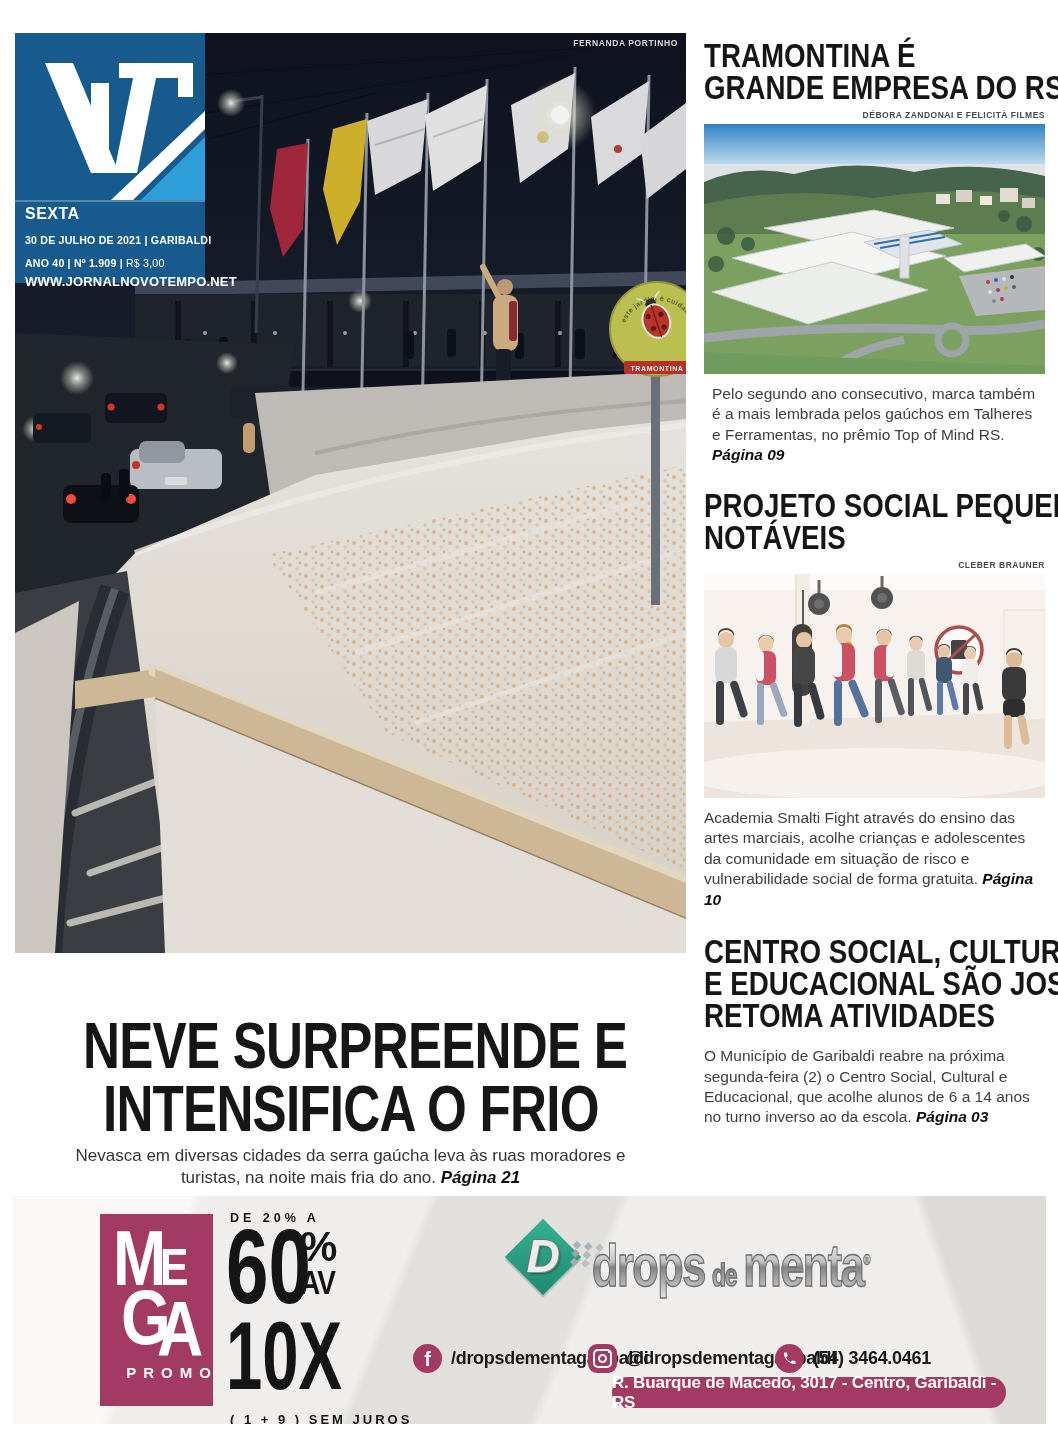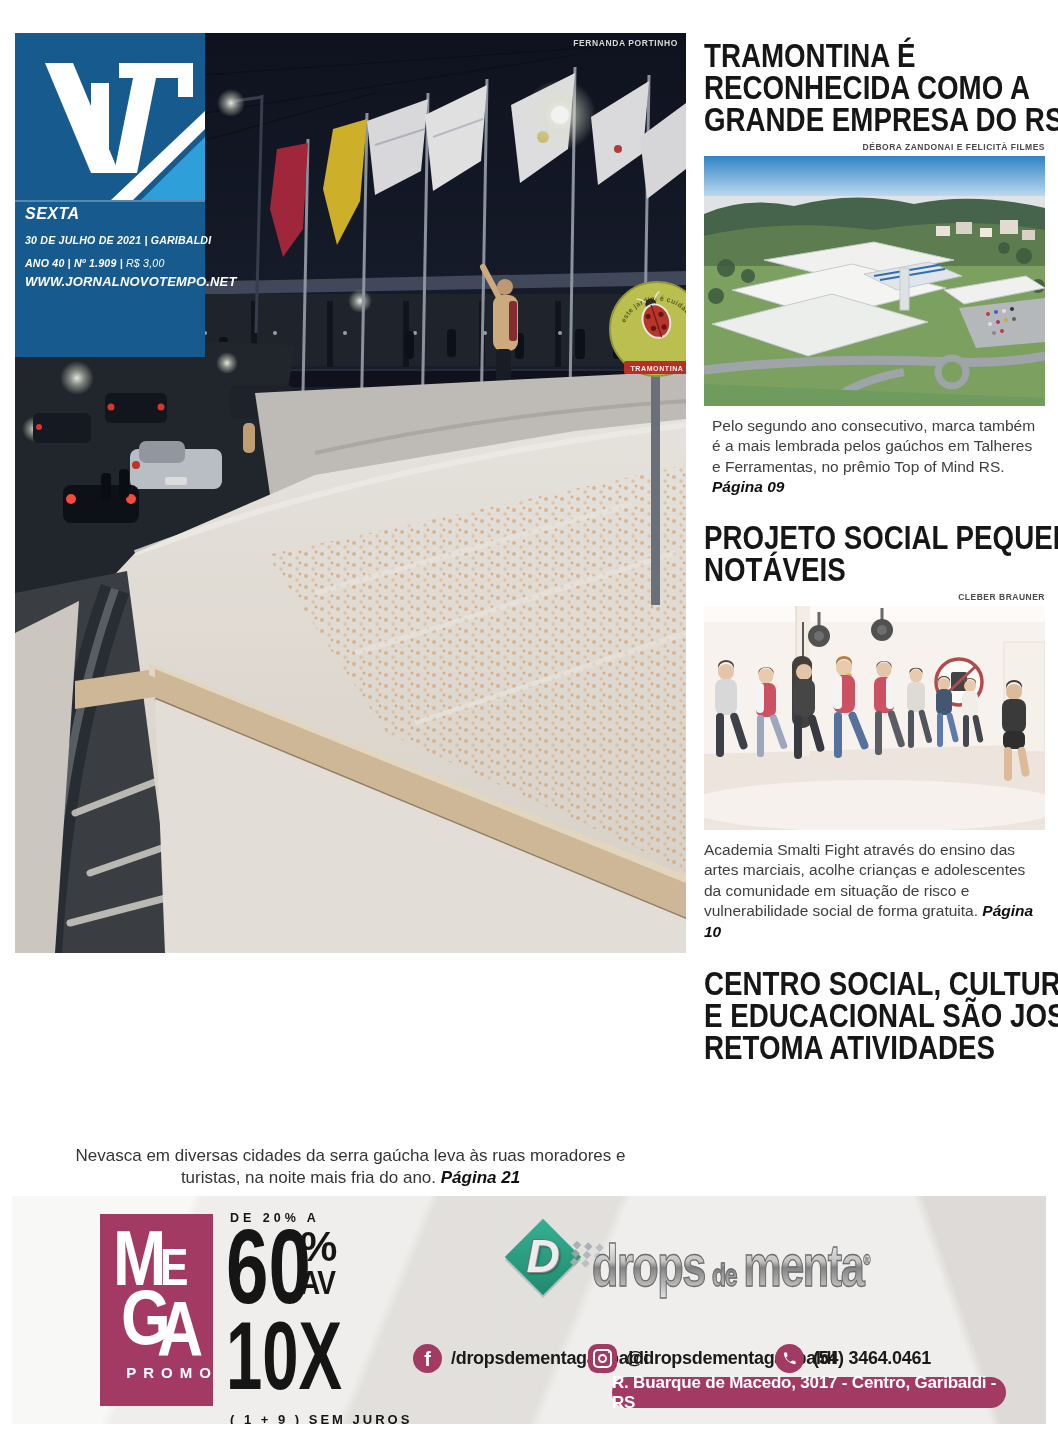--- a/index.html
+++ b/index.html
@@ -1,21 +1,21 @@
 <!DOCTYPE html>
 <html><head>
 <meta charset="utf-8">
 <style>
   html,body{margin:0;padding:0;background:#ffffff;}
   .page{position:relative;width:1058px;height:1443px;background:#fff;overflow:hidden;
         font-family:"Liberation Sans",sans-serif;color:#141414;}
   .abs{position:absolute;}
 
   
-  .masthead{left:15px;top:33px;width:190px;height:324px;background:#175a8e;z-index:5;font-style:italic;}
+  .masthead{left:15px;top:33px;width:190px;height:250px;background:#175a8e;z-index:5;}
   .mh-sep{position:absolute;left:0;top:167px;width:100%;height:2px;background:rgba(255,255,255,.28);}
   .mh-text{position:absolute;left:10px;top:172px;right:6px;color:#fff;}
   .mh-day{font-size:16px;font-weight:900;letter-spacing:.5px;}
   .mh-line{font-size:10.6px;font-weight:800;margin-top:11px;letter-spacing:.2px;white-space:nowrap;}
   .mh-line .reg{font-weight:400;}
   .mh-site{font-size:13px;font-weight:800;margin-top:5px;letter-spacing:.2px;}
 
   
   .main-photo{left:15px;top:33px;width:671px;height:920px;background:#1a1e2b;overflow:hidden;}
   .main-photo svg{display:block;}
@@ -315,21 +315,20 @@
       <div class="mh-line"><span>ANO 40 | Nº 1.909 |</span> <span class="reg">R$ 3,00</span></div>
       <div class="mh-site">WWW.JORNALNOVOTEMPO.NET</div>
     </div>
   </div>
 
   <div class="abs rcol">
 
     <div>
       <h2 class="khead story-head" style="margin:0;">
         <span class="ln"><span class="cx">TRAMONTINA É</span></span>
-        <span class="ln"><span class="cx">RECONHECIDA COMO A</span></span>
         <span class="ln"><span class="cx">GRANDE EMPRESA DO RS</span></span>
       </h2>
       <span class="story-credit">DÉBORA ZANDONAI E FELICITÀ FILMES</span>
       <div class="figure" style="height:250px;">
         <svg width="341" height="250" viewBox="0 0 341 250">
           <defs>
             <linearGradient id="fsky" x1="0" y1="0" x2="0" y2="1">
               <stop offset="0" stop-color="#2f83c4"></stop>
                 <stop offset="1" stop-color="#bcd9ee"></stop>
             </linearGradient>
@@ -497,23 +496,28 @@
       </div>
       <p class="story-body" style="margin:10px 0 0;"><span>Academia Smalti Fight através do ensino das artes marciais, acolhe crianças e adolescentes da comunidade em situação de risco e vulnerabilidade social de forma gratuita. </span><span class="pref">Página 10</span></p>
     </div>
 
     <div style="margin-top:26px;">
       <h2 class="khead story-head" style="margin:0;">
         <span class="ln"><span class="cx">CENTRO SOCIAL, CULTURAL</span></span>
         <span class="ln"><span class="cx">E EDUCACIONAL SÃO JOSÉ</span></span>
         <span class="ln"><span class="cx">RETOMA ATIVIDADES</span></span>
       </h2>
+      <p class="story-body" style="margin:14px 0 0;"><span>O Município de Garibaldi reabre na próxima segunda-feira (2) o Centro Social, Cultural e Educacional, que acolhe alunos de 6 a 14 anos no turno inverso ao da escola. </span><span class="pref">Página 03</span></p>
     </div>
   </div>
 
+  <h1 class="abs khead main-head">
+    <span class="ln"><span class="cxc">NEVE SURPREENDE E</span></span>
+    <span class="ln"><span class="cxc">INTENSIFICA O FRIO</span></span>
+  </h1>
   <p class="abs main-deck"><span>Nevasca em diversas cidades da serra gaúcha leva às ruas moradores e turistas, na noite mais fria do ano.</span> <span class="pref">Página 21</span></p>
 
   <div class="abs ad">
 
     <div class="abs mega-box">
       <span class="mega-l mega-m">M</span>
       <span class="mega-l mega-e">E</span>
       <span class="mega-l mega-g">G</span>
       <span class="mega-l mega-a">A</span>
       <span class="promo">PROMO</span>

